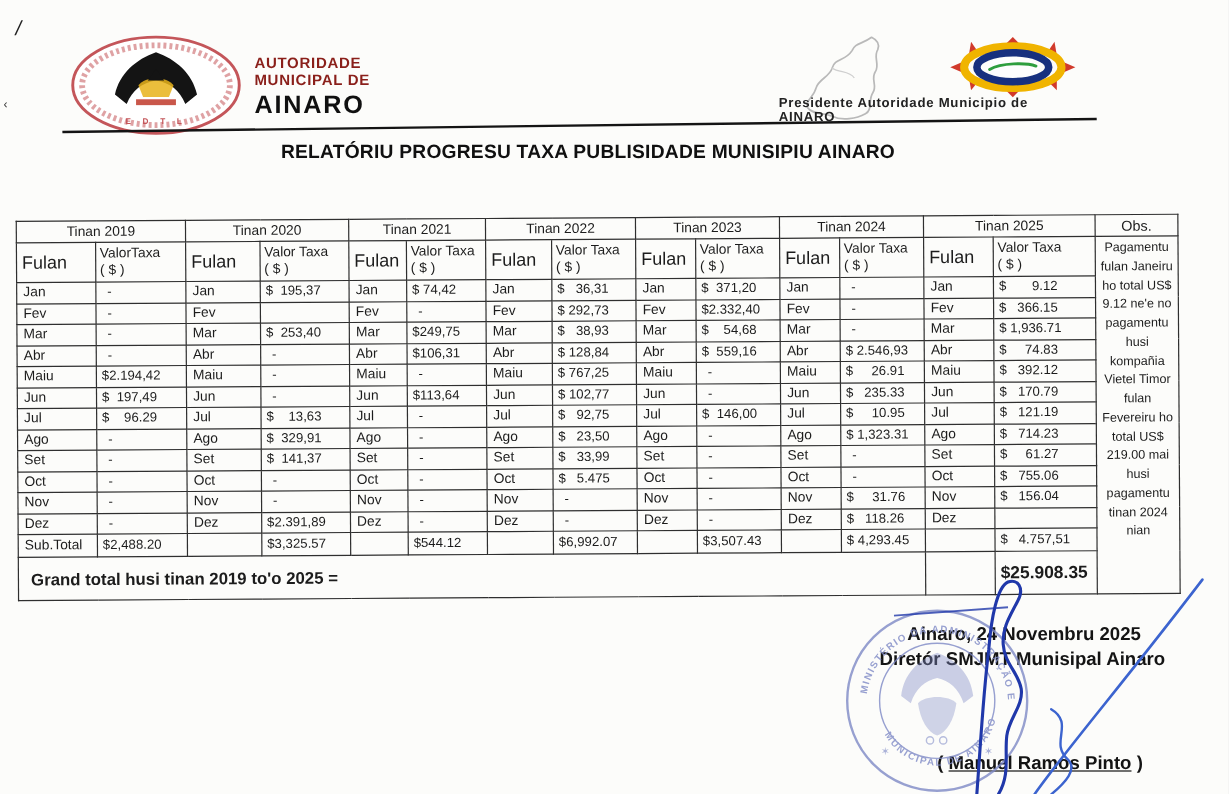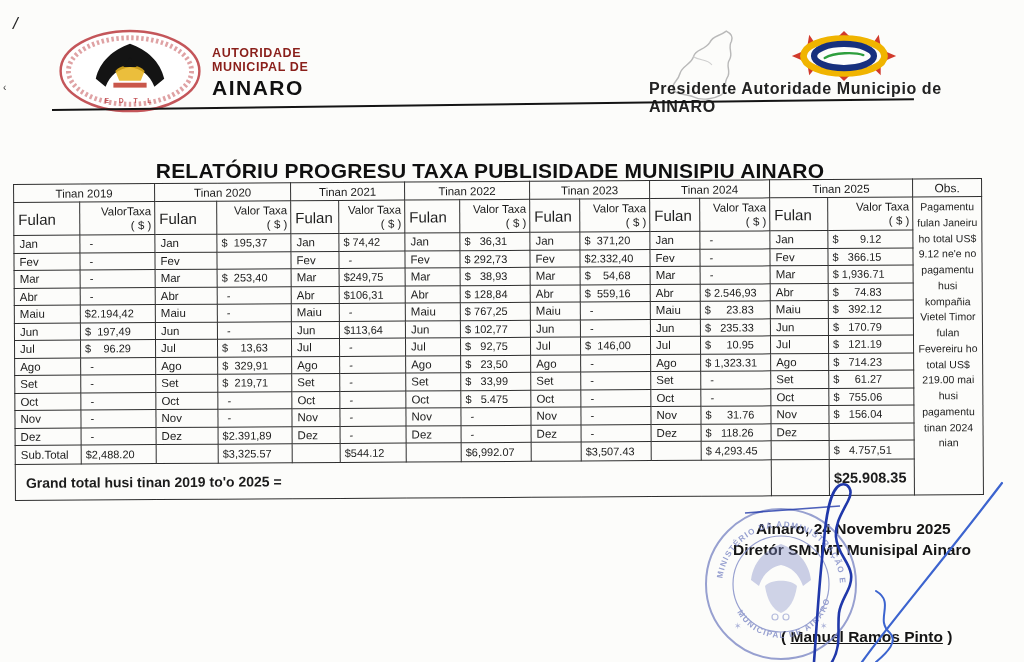--- a/index.html
+++ b/index.html
@@ -6,39 +6,39 @@
   #page{position:relative;width:1024px;height:662px;background:#fcfcfa;overflow:hidden;
         font-family:"Liberation Sans",sans-serif;color:#1b1b1b;}
   .abs{position:absolute;}
 
   
   .corner-mark{left:13px;top:14px;font-size:17px;font-style:italic;color:#222;}
   .edge-mark{left:3px;top:82px;font-size:10px;color:#333;}
   .org-lines{left:212px;top:46px;line-height:1.15;}
   .org-sub{color:var(--maroon,#8a1f1a);font-weight:bold;font-size:12.5px;letter-spacing:.6px;}
   .org-name{color:#101010;font-weight:bold;font-size:21px;letter-spacing:1.5px;margin-top:1px;}
-  .right-caption{left:649px;top:80px;font-weight:bold;font-size:16px;letter-spacing:.6px;color:#222;line-height:1.1;}
+  .right-caption{left:649px;top:80px;font-weight:bold;font-size:11px;letter-spacing:.6px;color:#222;line-height:1.1;}
   .divider{left:52px;top:109px;width:862px;height:2.4px;background:#141414;
            transform:rotate(-0.72deg);transform-origin:left center;}
 
   
-  .title{left:0;top:119px;width:980px;text-align:center;font-weight:bold;font-size:21px;
-         letter-spacing:.2px;color:#101010;margin-top:40px;}
+  .title{left:0;top:119px;width:980px;text-align:center;font-weight:bold;font-size:16px;
+         letter-spacing:.2px;color:#101010;}
   .subtitle{left:0;top:142px;width:980px;text-align:center;font-weight:bold;font-size:15.5px;color:#101010;}
 
   
   .table-wrap{left:14px;top:181px;transform:rotate(-0.35deg);}
   table{border-collapse:collapse;table-layout:fixed;width:968px;font-size:11px;color:#1c1c1c;}
   th,td{border:1px solid var(--border,#2f2f2f);padding:0 3px;overflow:hidden;white-space:nowrap;}
   table{border:1.5px solid var(--border,#2f2f2f);}
   th{font-weight:normal;}
   tr.r1{height:18px;} tr.r2{height:33px;} tr.d{height:17.5px;} tr.strow{height:19px;} tr.gt{height:36px;}
   .yh{text-align:center;font-size:11.5px;}
   .fh{text-align:left;vertical-align:middle;padding-left:4px;font-size:15px;}
-  .vh{text-align:right;font-size:11.5px;line-height:1.25;}
+  .vh{text-align:left;font-size:11.5px;line-height:1.25;}
   .m{text-align:left;padding-left:5px;font-size:11.5px;}
   .v{text-align:left;padding-left:4px;white-space:pre;}
   .v.dash{padding-left:9px;}
   .stl{font-size:11.5px;}
   .gt-label{font-weight:bold;font-size:14px;padding-left:10px;}
   .gt-val{font-weight:bold;font-size:14.5px;}
   .obs-cell{white-space:normal;overflow-wrap:break-word;text-align:center;vertical-align:top;
             font-size:10.5px;line-height:1.5;padding:2px 2px;}
   .obs-h{text-align:center;font-size:12px;margin-left:28px;}
 
@@ -219,21 +219,21 @@
             <td class="v">$2.194,42</td>
             <td class="m">Maiu</td>
             <td class="v dash">-</td>
             <td class="m">Maiu</td>
             <td class="v dash">-</td>
             <td class="m">Maiu</td>
             <td class="v">$ 767,25</td>
             <td class="m">Maiu</td>
             <td class="v dash">-</td>
             <td class="m">Maiu</td>
-            <td class="v">$     23.83</td>
+            <td class="v">$     26.91</td>
             <td class="m">Maiu</td>
             <td class="v">$   392.12</td>
           </tr>
           <tr class="d">
             <td class="m">Jun</td>
             <td class="v">$  197,49</td>
             <td class="m">Jun</td>
             <td class="v dash">-</td>
             <td class="m">Jun</td>
             <td class="v">$113,64</td>
@@ -275,21 +275,21 @@
             <td class="v dash">-</td>
             <td class="m">Ago</td>
             <td class="v">$ 1,323.31</td>
             <td class="m">Ago</td>
             <td class="v">$   714.23</td>
           </tr>
           <tr class="d">
             <td class="m">Set</td>
             <td class="v dash">-</td>
             <td class="m">Set</td>
-            <td class="v">$  219,71</td>
+            <td class="v">$  141,37</td>
             <td class="m">Set</td>
             <td class="v dash">-</td>
             <td class="m">Set</td>
             <td class="v">$   33,99</td>
             <td class="m">Set</td>
             <td class="v dash">-</td>
             <td class="m">Set</td>
             <td class="v dash">-</td>
             <td class="m">Set</td>
             <td class="v">$     61.27</td>

